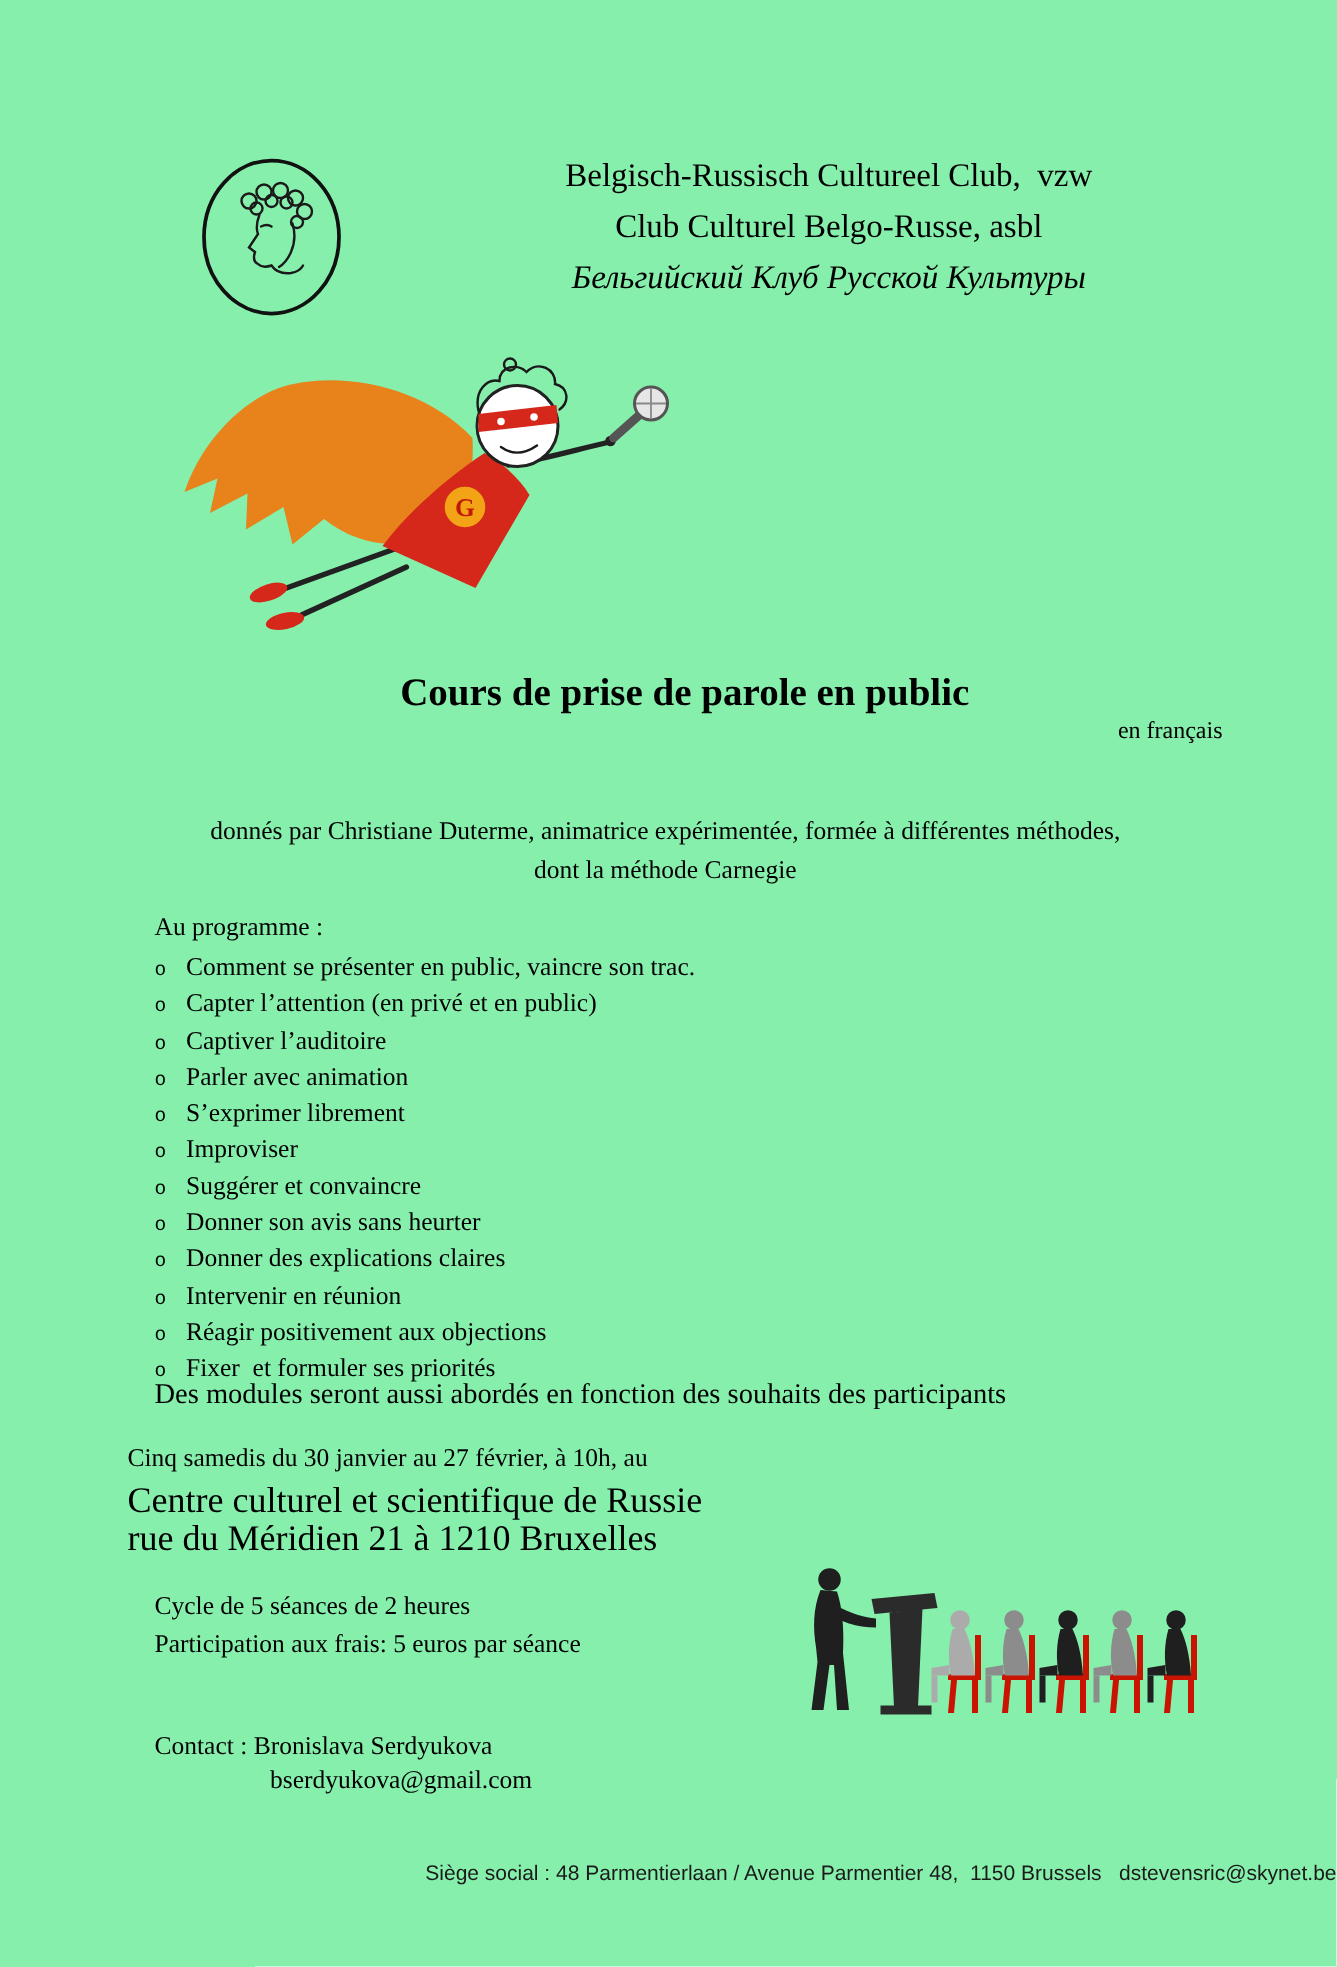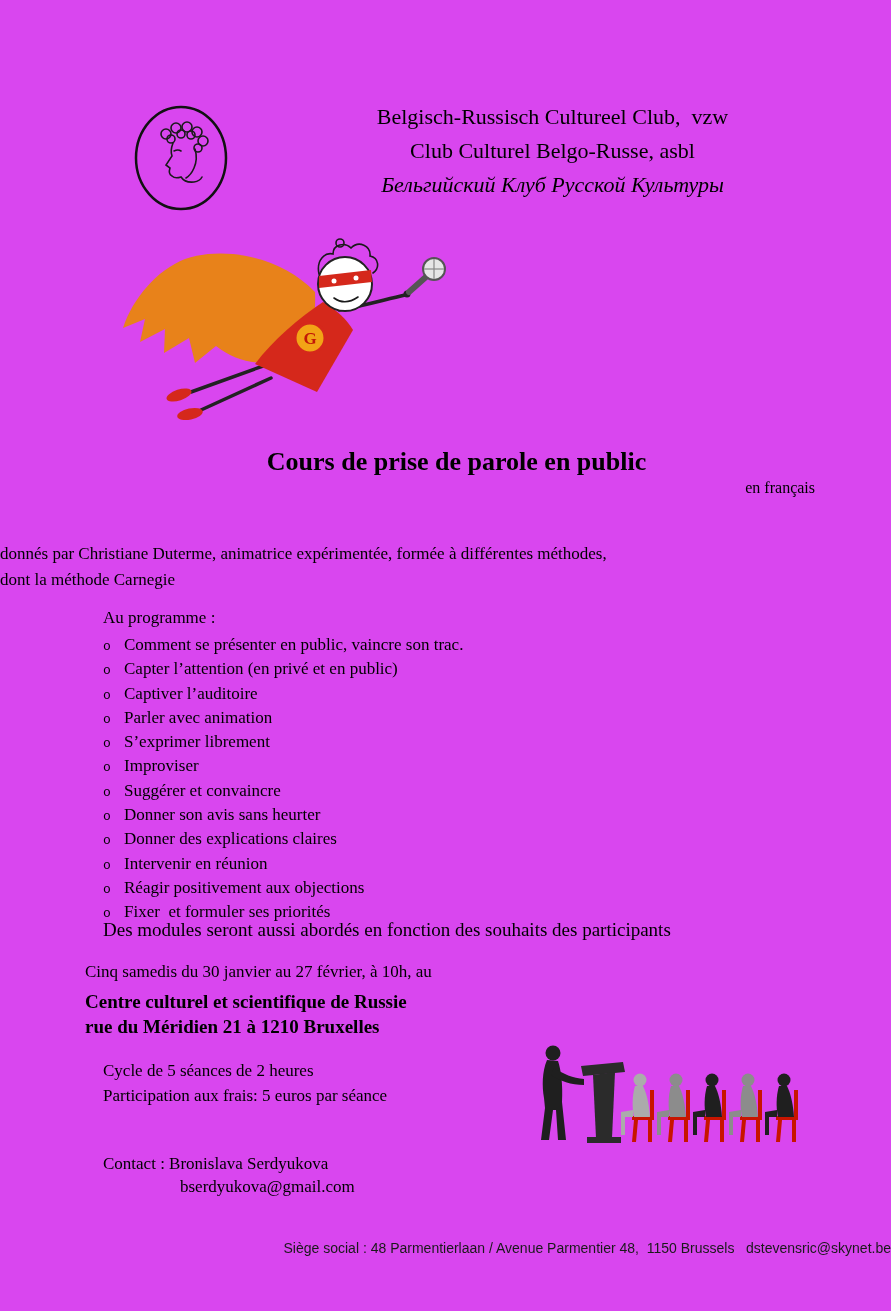--- a/index.html
+++ b/index.html
@@ -11,21 +11,21 @@
     --silhouette-mid:#8C8C8C;
     --silhouette-gray:#ABABAB;
     --podium-dark:#2B2B2B;
   }
   *{box-sizing:border-box;margin:0;padding:0;}
   html,body{background:#ffffff;}
   .page{
     position:relative;
     width:891px;height:1311px;
     margin:0 auto;
-    background:#d946ef;
+    background:#86efac;
     color:#000;
     font-family:"Liberation Serif","DejaVu Serif",serif;
     overflow:hidden;
   }
   .pre{white-space:pre-wrap;}
 
   .logo{position:absolute;left:133px;top:103px;width:97px;height:110px;}
   .header-text{
     position:absolute;left:280px;top:100px;width:545px;
     text-align:center;font-size:22px;line-height:34px;
@@ -39,36 +39,36 @@
     text-align:center;text-indent:22px;
     font-size:26px;font-weight:bold;
   }
   .language-note{
     position:absolute;right:76px;top:479px;
     font-size:16px;font-weight:normal;
   }
 
   .intro{
     position:absolute;left:0;right:4px;top:541px;
-    font-size:17px;line-height:26px;
+    text-align:center;font-size:17px;line-height:26px;
   }
 
   .program-heading{position:absolute;left:103px;top:608px;font-size:17px;text-align:center;}
   .program-list{position:absolute;left:103px;top:634px;font-size:17px;}
   .program-item{display:flex;align-items:baseline;line-height:22.3px;}
   .program-item .bullet{
     font-family:"Liberation Mono","DejaVu Sans Mono",monospace;
     font-size:13px;width:21px;flex:0 0 21px;
   }
 
   .modules-note{position:absolute;left:103px;top:919px;font-size:19px;}
 
   .schedule{position:absolute;left:85px;top:962px;}
   .schedule .dates{font-size:17px;margin-bottom:7px;}
-  .schedule .venue,.schedule .address{font-size:19px;font-weight:bold;line-height:25px;}
+  .schedule .venue,.schedule .address{font-size:24px;font-weight:normal;line-height:25px;}
 
   .details{position:absolute;left:103px;top:1058px;font-size:17px;line-height:25px;}
 
   .audience{position:absolute;left:527px;top:1040px;width:280px;height:112px;}
 
   .contact{position:absolute;left:103px;top:1152px;font-size:17px;line-height:23px;}
   .contact .email{padding-left:77px;}
 
   .footer{
     position:absolute;left:0;right:0;top:1240px;

